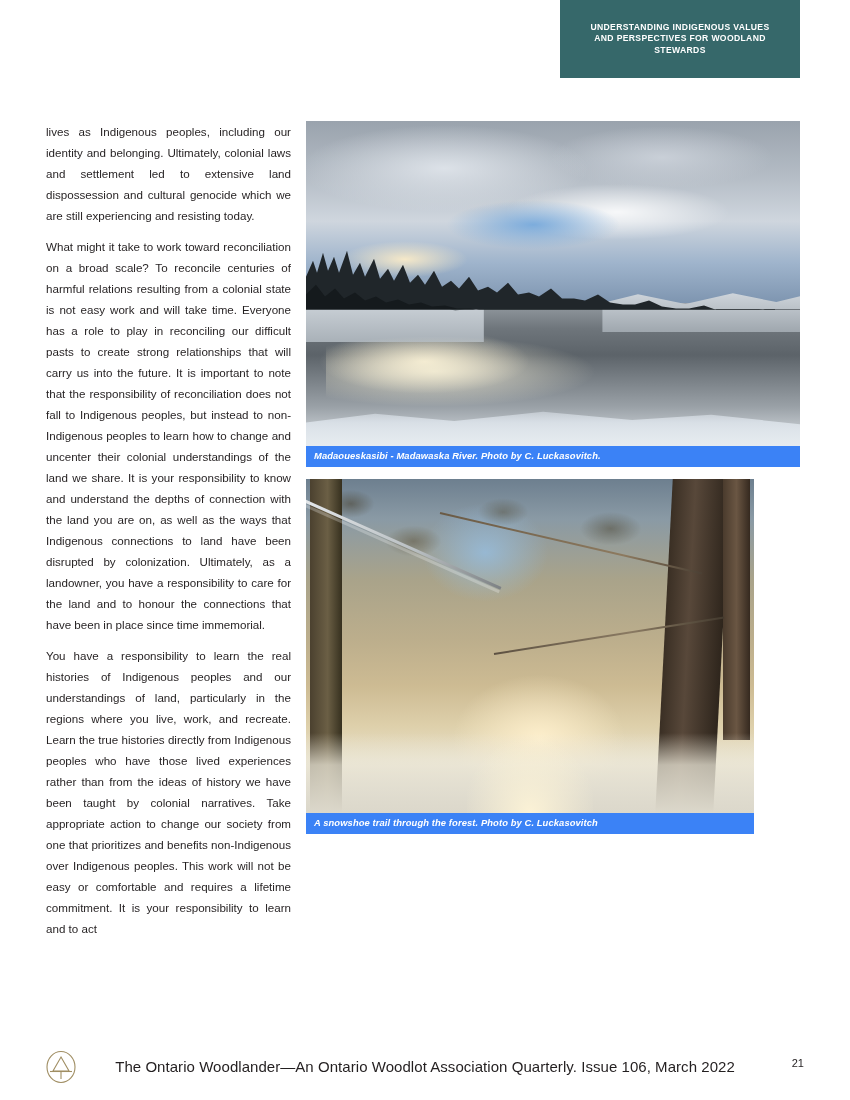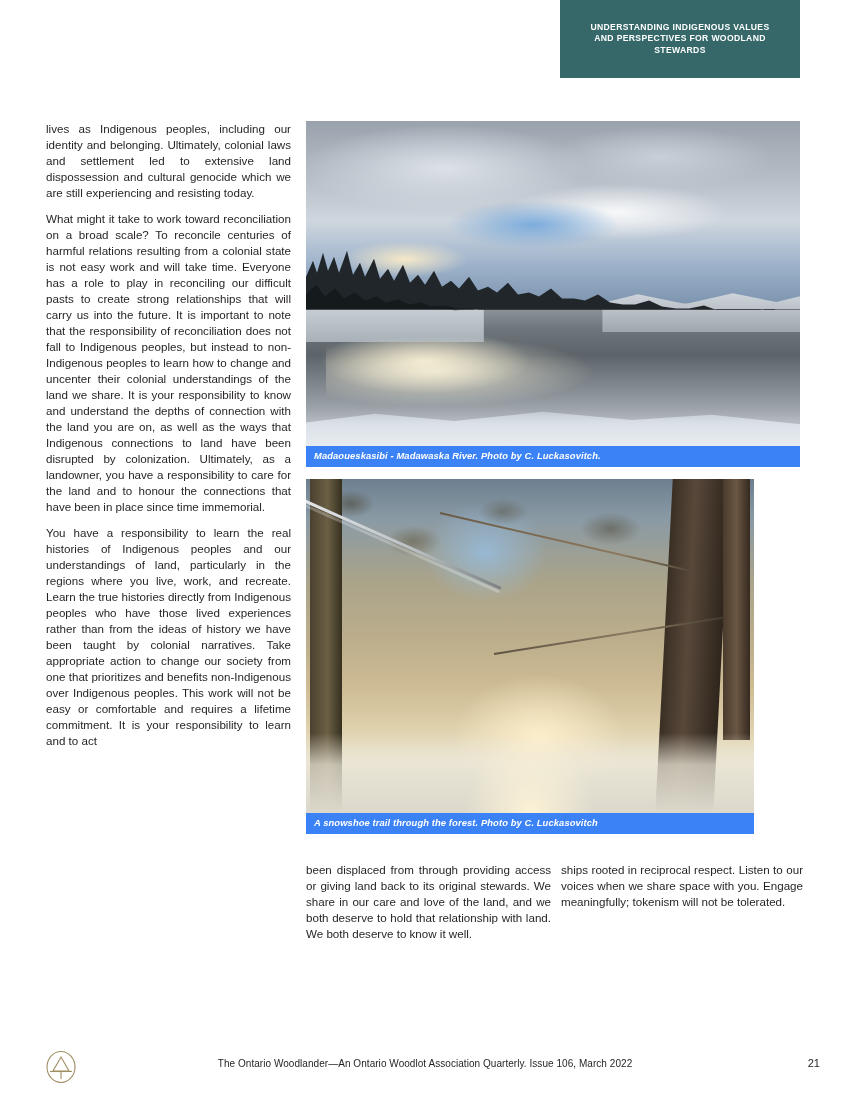--- a/index.html
+++ b/index.html
@@ -37,21 +37,21 @@
   
   .col-mid{
     position:absolute; left:306px; top:862px; width:245px;
   }
   .col-right{
     position:absolute; left:561px; top:862px; width:242px;
   }
 
   p.body{
     font-size:11.6px;
-    line-height:16px;
+    line-height:21px;
     text-align:justify;
     text-justify:inter-word;
     margin-bottom:10px;
     hyphens:manual;
   }
   p.body:last-child{ margin-bottom:0; }
 
   
   .figure{ position:absolute; }
   .figure .photo{ width:100%; display:block; position:relative; overflow:hidden; }
@@ -193,24 +193,24 @@
   
   .footer{
     position:absolute; left:0; bottom:0; width:100%; height:56px;
   }
   .footer .logo{
     position:absolute; left:44px; top:6px; width:34px; height:34px;
   }
   .footer .footer-text{
     position:absolute; left:0; top:14px; width:100%;
     text-align:center;
-    font-size:10px; letter-spacing:.05px; color:#231f20;
+    font-size:15px; letter-spacing:.05px; color:#231f20;
   }
   .footer .page-num{
-    position:absolute; right:30px; top:13px;
+    position:absolute; right:46px; top:13px;
     font-size:11px; color:#231f20;
   }
 </style>
 </head>
 <body>
 
 <div class="page">
 
   <div class="header-banner">
     <div class="banner-text">Understanding Indigenous Values and Perspectives for Woodland Stewards</div>
@@ -246,25 +246,23 @@
       <div class="branch-a"></div>
       <div class="branch-b"></div>
       <div class="branch-c"></div>
       <div class="snow-ground"></div>
       <div class="trail-path"></div>
     </div>
     <figcaption class="caption">A snowshoe trail through the forest. Photo by C. Luckasovitch</figcaption>
   </figure>
 
   <div class="col-mid">
-    <p class="body">been displaced from through providing access or giving land back to its original stewards. We share in our care and love of the land, and we both deserve to hold that relationship with land. We both deserve to know it well.</p>
   </div>
 
   <div class="col-right">
-    <p class="body">ships rooted in reciprocal respect. Listen to our voices when we share space with you. Engage meaningfully; tokenism will not be tolerated.</p>
   </div>
 
   <div class="footer">
     <svg class="logo" viewBox="0 0 34 34">
       <ellipse cx="17" cy="17" rx="14" ry="15.5" fill="none" stroke="#a08e63" stroke-width="1.1"></ellipse>
       <path d="M17 7 L25 21 L9 21 Z" fill="none" stroke="#a08e63" stroke-width="1.1"></path>
       <line x1="6" y1="21.5" x2="28" y2="21.5" stroke="#a08e63" stroke-width="1.1"></line>
       <line x1="17" y1="21.5" x2="17" y2="29" stroke="#a08e63" stroke-width="1.1"></line>
     </svg>
     <div class="footer-text">The Ontario Woodlander—An Ontario Woodlot Association Quarterly. Issue 106, March 2022</div>

